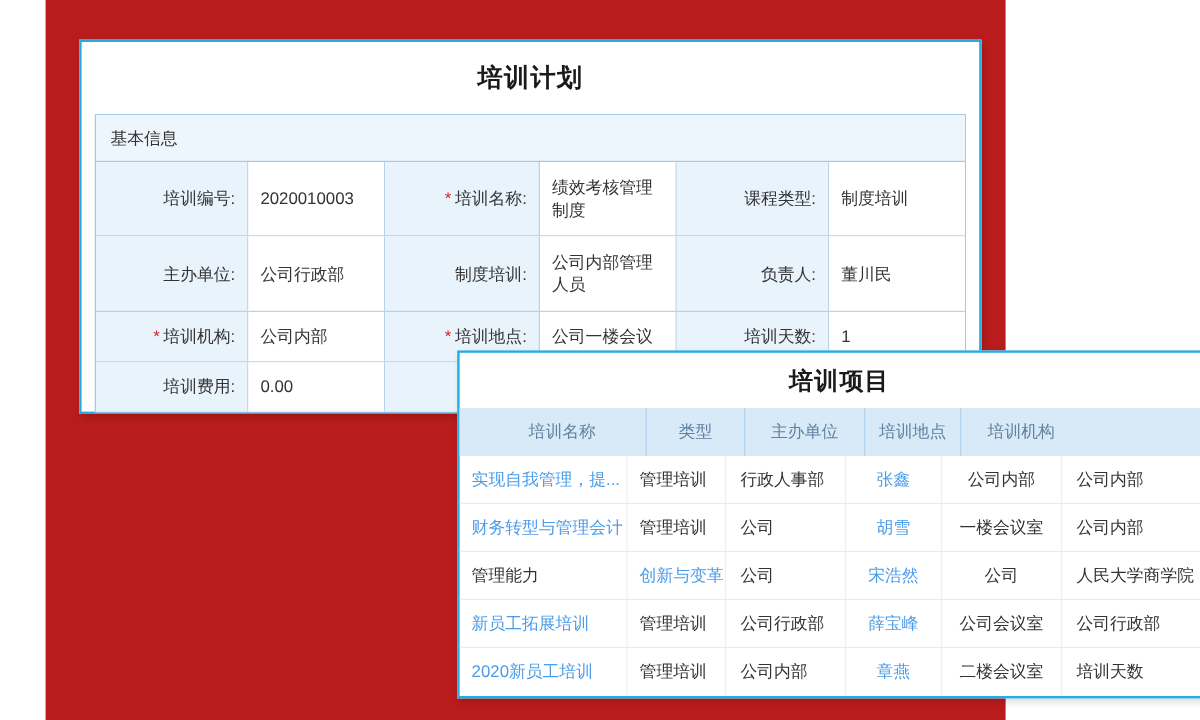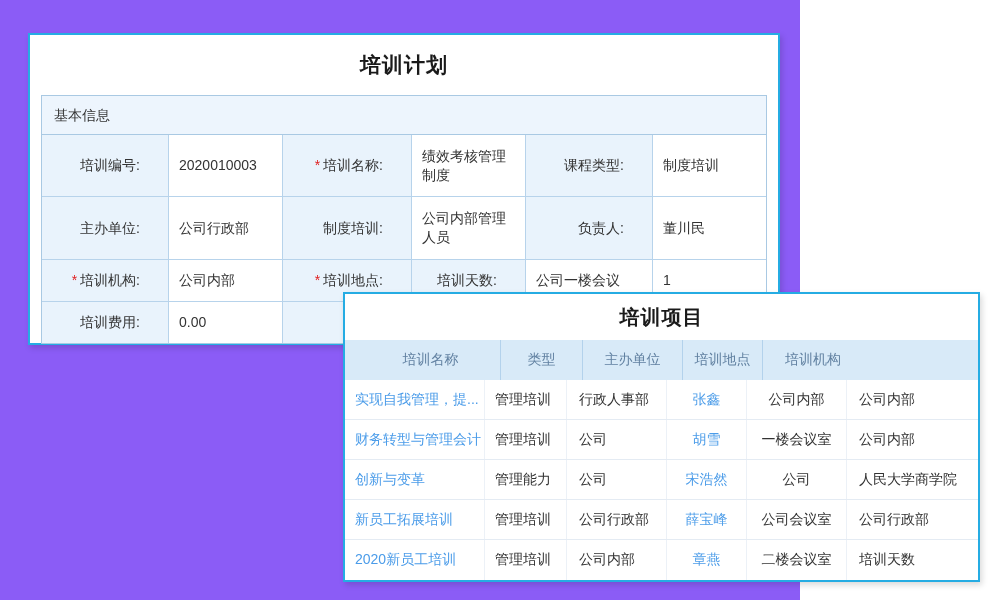--- a/index.html
+++ b/index.html
@@ -1,36 +1,36 @@
 <!DOCTYPE html>
 <html><head>
 <meta charset="utf-8">
 <style>
   * { margin:0; padding:0; box-sizing:border-box; }
   html,body { width:1000px; height:600px; background:#fff; overflow:hidden;
               font-family:"Liberation Sans","DejaVu Sans",sans-serif; color:#333; }
-  .stage { position:relative; width:800px; height:600px; background:#8b5cf6; }
+  .stage { position:relative; width:800px; height:600px; background:#b91c1c;margin-left:38px; }
 
   
   .back-panel { position:absolute; left:28px; top:33px; width:752px; height:312px;
                 background:#fff; border:2px solid #25ace3; z-index:1;
                 box-shadow:2px 3px 6px rgba(0,0,0,0.15); }
   .panel-title { height:60px; display:flex; align-items:center; justify-content:center;
                  font-size:21px; font-weight:bold; color:#1a1a1a; letter-spacing:1px; }
   .form-table { width:726px; margin:0 auto; border:1px solid #a9c9e3; }
   .section-header { height:39px; line-height:39px; padding-left:12px; font-size:14px;
                     background:#edf5fd; border-bottom:1px solid #a9c9e3; color:#333; }
   .form-grid { display:grid; grid-template-columns:127px 114px 129px 114px 127px 1fr;
                grid-template-rows:62px 63px 42px 41px; }
   .fcell { display:flex; align-items:center; font-size:14px; line-height:19px;
            border-right:1px solid #b7d3eb; border-bottom:1px solid #b7d3eb; overflow:hidden; }
   .fcell.last-col { border-right:none; }
   .fcell.last-row { border-bottom:none;align-items:center; }
   .flabel { background:#e9f3fc; justify-content:flex-end; text-align:right;
-            padding-right:28px; padding-left:4px; }
+            padding-right:10px; padding-left:4px; }
   .fvalue { background:#fff; padding-left:10px; padding-right:6px; }
   .star { color:#e02020; margin-right:3px; font-size:14px; }
 
   
   .front-panel { position:absolute; left:343px; top:292px; width:637px; height:290px;
                  background:#fff; border:2px solid #25ace3; z-index:2;
                  box-shadow:2px 3px 6px rgba(0,0,0,0.15); }
   .front-title { height:46px; display:flex; align-items:center; justify-content:center;
                  font-size:20px; font-weight:bold; color:#1a1a1a; letter-spacing:1px; }
   .proj-grid-header, .proj-row { display:grid;
@@ -94,25 +94,25 @@
 
         <div class="fcell flabel">
             <span class="star">*</span>
             <span>培训机构:</span>
           </div>
         <div class="fcell fvalue">公司内部</div>
         <div class="fcell flabel">
             <span class="star">*</span>
             <span>培训地点:</span>
           </div>
+        <div class="fcell fvalue">公司一楼会议</div>
         <div class="fcell flabel">
             <span class="star"></span>
             <span>培训天数:</span>
           </div>
-        <div class="fcell fvalue">公司一楼会议</div>
         <div class="fcell fvalue last-col">1</div>
 
         <div class="fcell flabel last-row">
             <span class="star"></span>
             <span>培训费用:</span>
           </div>
         <div class="fcell fvalue last-row">0.00</div>
         <div class="fcell flabel last-row"></div>
         <div class="fcell fvalue last-row"></div>
         <div class="fcell flabel last-row"></div>
@@ -145,22 +145,22 @@
     <div class="proj-row">
       <div class="tcell al link">财务转型与管理会计</div>
       <div class="tcell al">管理培训</div>
       <div class="tcell al2">公司</div>
       <div class="tcell ac link">胡雪</div>
       <div class="tcell ac">一楼会议室</div>
       <div class="tcell al2 last-col">公司内部</div>
     </div>
 
     <div class="proj-row">
+      <div class="tcell al">管理能力</div>
       <div class="tcell al link">创新与变革</div>
-      <div class="tcell al">管理能力</div>
       <div class="tcell al2">公司</div>
       <div class="tcell ac link">宋浩然</div>
       <div class="tcell ac">公司</div>
       <div class="tcell al2 last-col">人民大学商学院</div>
     </div>
 
     <div class="proj-row">
       <div class="tcell al link">新员工拓展培训</div>
       <div class="tcell al">管理培训</div>
       <div class="tcell al2">公司行政部</div>

